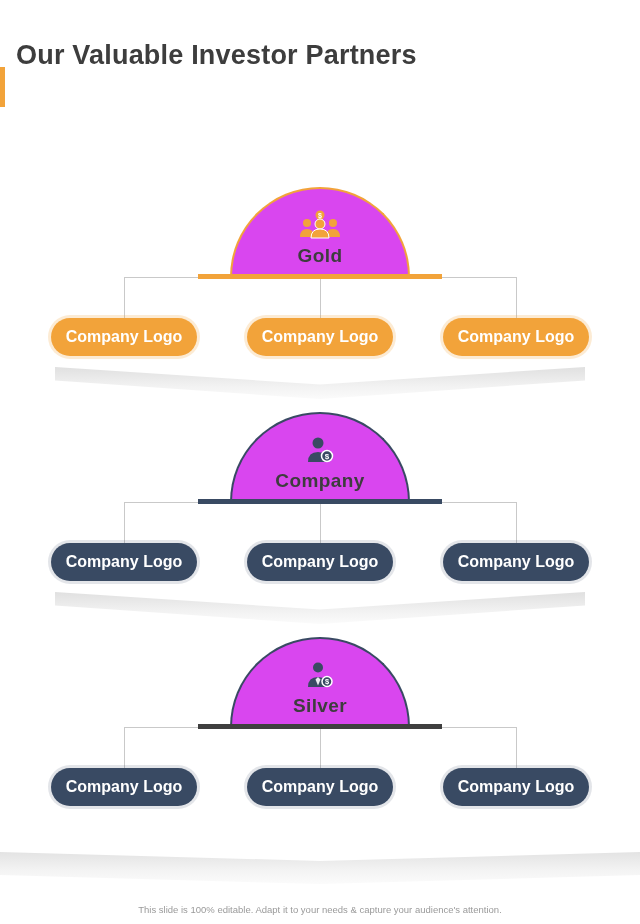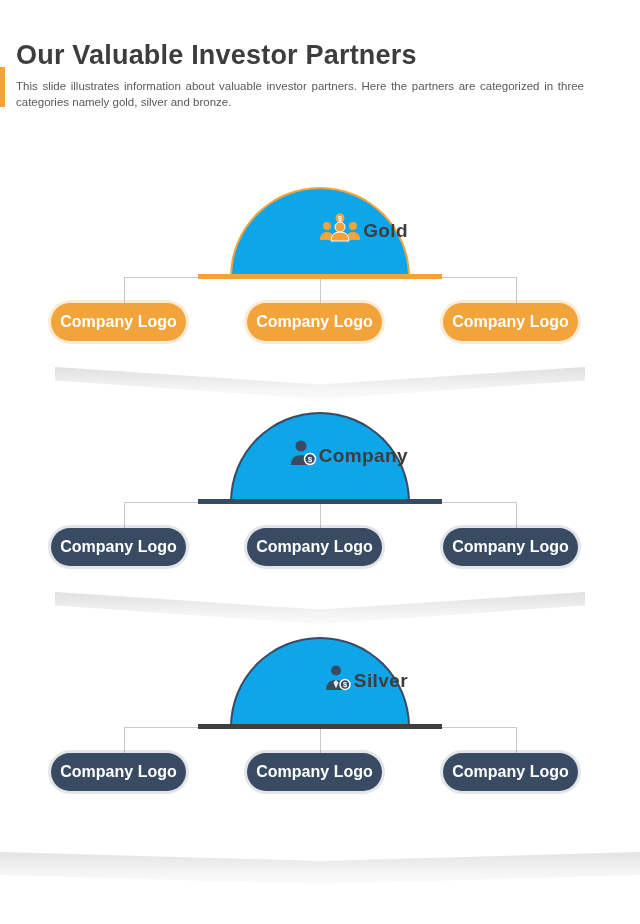--- a/index.html
+++ b/index.html
@@ -18,41 +18,41 @@
   }
   
   .tier{position:absolute;left:0;width:640px;height:215px;}
   .tier-gold{top:187px;}
   .tier-silver{top:412px;}
   .tier-bronze{top:637px;}
 
   .dome{
     position:absolute;left:230px;top:0;width:180px;height:90px;
     border:2px solid #999;border-bottom:none;border-radius:92px 92px 0 0;
-    background:#0ea5e9;box-sizing:border-box;z-index:2;
-    display:flex;flex-direction:row;align-items:center;justify-content:flex-end;
+    background:#d946ef;box-sizing:border-box;z-index:2;
+    display:flex;flex-direction:column;align-items:center;justify-content:flex-end;
     padding-bottom:10px;
   }
   .tier-gold .dome{border-color:#F2A33A;}
   .tier-silver .dome,.tier-bronze .dome{border-color:#394A63;}
 
   .tier-icon{display:block;height:30px;}
   .tier-name{font-size:19px;font-weight:bold;color:#3d3d3d;letter-spacing:0.4px;margin-top:5px;}
 
   .bar{position:absolute;top:87px;left:198px;width:244px;height:5px;z-index:3;}
   .tier-gold .bar{background:#F2A33A;}
   .tier-silver .bar{background:#394A63;}
   .tier-bronze .bar{background:#3F3F3F;}
 
   .connector-h{position:absolute;top:90px;left:124px;width:392px;height:1px;background:#c9c9c9;z-index:1;}
   .connector-v{position:absolute;top:90px;width:1px;height:41px;background:#c9c9c9;z-index:1;}
   .cv-left{left:124px;}.cv-mid{left:320px;}.cv-right{left:516px;}
 
   .pill{
-    position:absolute;top:116px;width:135px;height:38px;border-radius:19px;
+    position:absolute;top:131px;width:146px;height:38px;border-radius:19px;
     color:#ffffff;font-size:16px;font-weight:bold;z-index:2;
     display:flex;align-items:center;justify-content:center;white-space:nowrap;
   }
   .pill-left{left:51px;}.pill-mid{left:247px;}.pill-right{left:443px;}
   .tier-gold .pill{background:#F2A33A;box-shadow:0 0 0 3px rgba(242,163,58,0.22);}
   .tier-silver .pill,.tier-bronze .pill{background:#394A63;box-shadow:0 0 0 3px rgba(57,74,99,0.14);}
 
   .chevron{
     position:absolute;top:180px;left:55px;width:530px;height:32px;
     background:linear-gradient(180deg,#e0e0e0 0%,#f2f2f2 60%,#fbfbfb 100%);
@@ -69,21 +69,20 @@
     font-size:9.5px;color:#9a9a9a;
   }
 </style>
 </head>
 <body>
 
 <div class="page">
 
   <h1 class="title">Our Valuable Investor Partners</h1>
   <div class="accent-bar"></div>
-  <p class="subtitle">This slide illustrates information about valuable investor partners. Here the partners are categorized in three categories namely gold, silver and bronze.</p>
 
   <div class="tier tier-gold">
     <div class="connector-h"></div>
     <div class="connector-v cv-left"></div>
     <div class="connector-v cv-mid"></div>
     <div class="connector-v cv-right"></div>
 
     <div class="dome">
       <span class="tier-icon">
         <svg width="46" height="30" viewBox="0 0 46 30">
@@ -153,14 +152,15 @@
       <div class="tier-name">Silver</div>
     </div>
     <div class="bar"></div>
 
     <div class="pill pill-left">Company Logo</div>
     <div class="pill pill-mid">Company Logo</div>
     <div class="pill pill-right">Company Logo</div>
   </div>
 
   <div class="bottom-band"></div>
+  <div class="footer">This slide is 100% editable. Adapt it to your needs &amp; capture your audience's attention.</div>
 
 </div>
 
 </body></html>

